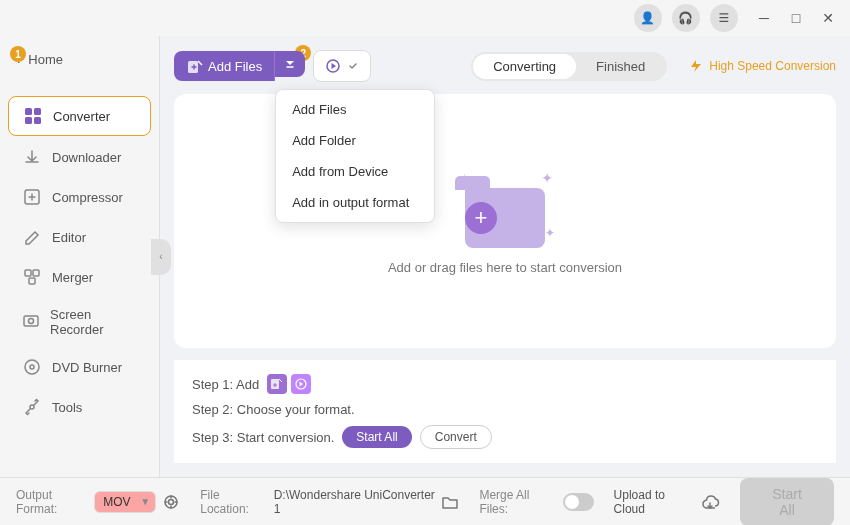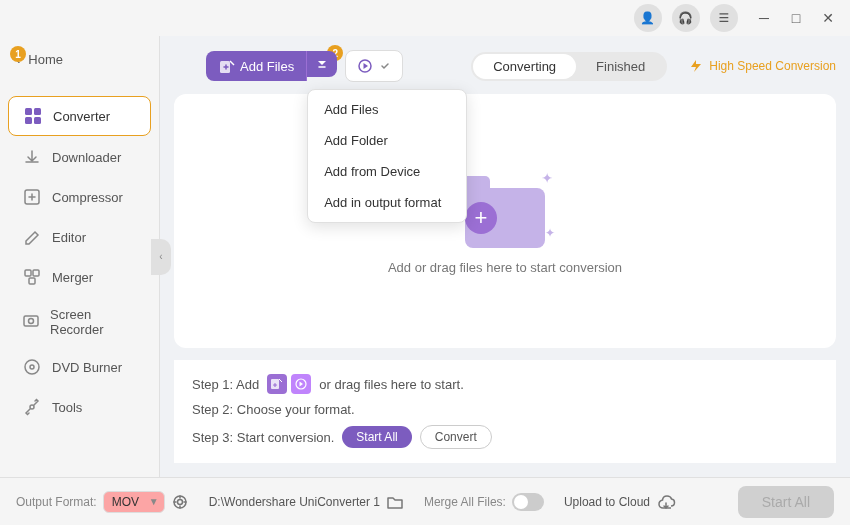--- a/index.html
+++ b/index.html
@@ -188,21 +188,20 @@
       height: 16px;
       font-size: 10px;
       display: flex;
       align-items: center;
       justify-content: center;
       font-weight: bold;
     }
     .toolbar-btn-group {
       display: flex;
       position: relative;
-      margin-left: 32px;
     }
     .toolbar-icon-btn {
       background: white;
       border: 1px solid #ddd;
       border-radius: 8px;
       padding: 6px 10px;
       cursor: pointer;
       display: flex;
       align-items: center;
       gap: 4px;
@@ -643,21 +642,20 @@
               <path d="M5 6.5v3M3.5 8h3" stroke="#9b6fd4" stroke-width="1.2" stroke-linecap="round"></path>
             </svg>
           </span>
           <span class="mini-icon" style="background:#c084fc;">
             <svg width="14" height="14" viewBox="0 0 14 14" fill="none">
               <circle cx="7" cy="7" r="5" stroke="white" stroke-width="1.2"></circle>
               <path d="M9 7L5.5 9.5V4.5L9 7z" fill="white"></path>
             </svg>
           </span>
         </span>
-        <span>or drag files here to start.</span>
       </div>
       <div class="step-row">
         <span>Step 2: Choose your format.</span>
       </div>
       <div class="step-row">
         <span>Step 3: Start conversion.</span>
         <button class="step-btn">Start All</button>
         <button class="step-btn-outline">Convert</button>
       </div>
     </div>
@@ -679,20 +677,21 @@
     <button class="bottom-icon-btn">
       <svg width="18" height="18" viewBox="0 0 18 18" fill="none">
         <circle cx="9" cy="9" r="6" stroke="#777" stroke-width="1.5"></circle>
         <circle cx="9" cy="9" r="2.5" stroke="#777" stroke-width="1.5"></circle>
         <path d="M9 3v2M9 13v2M3 9h2M13 9h2" stroke="#777" stroke-width="1.5" stroke-linecap="round"></path>
       </svg>
     </button>
   </div>
 
   <div class="bottom-field">
+    <span class="bottom-label">File Location:</span>
     <span>D:\Wondershare UniConverter 1</span>
     <button class="bottom-icon-btn">
       <svg width="18" height="18" viewBox="0 0 18 18" fill="none">
         <path d="M2 5h5l2 2h7v8H2V5z" stroke="#777" stroke-width="1.5" stroke-linejoin="round"></path>
       </svg>
     </button>
   </div>
 
   <div class="bottom-field">
     <span class="bottom-label">Merge All Files:</span>

